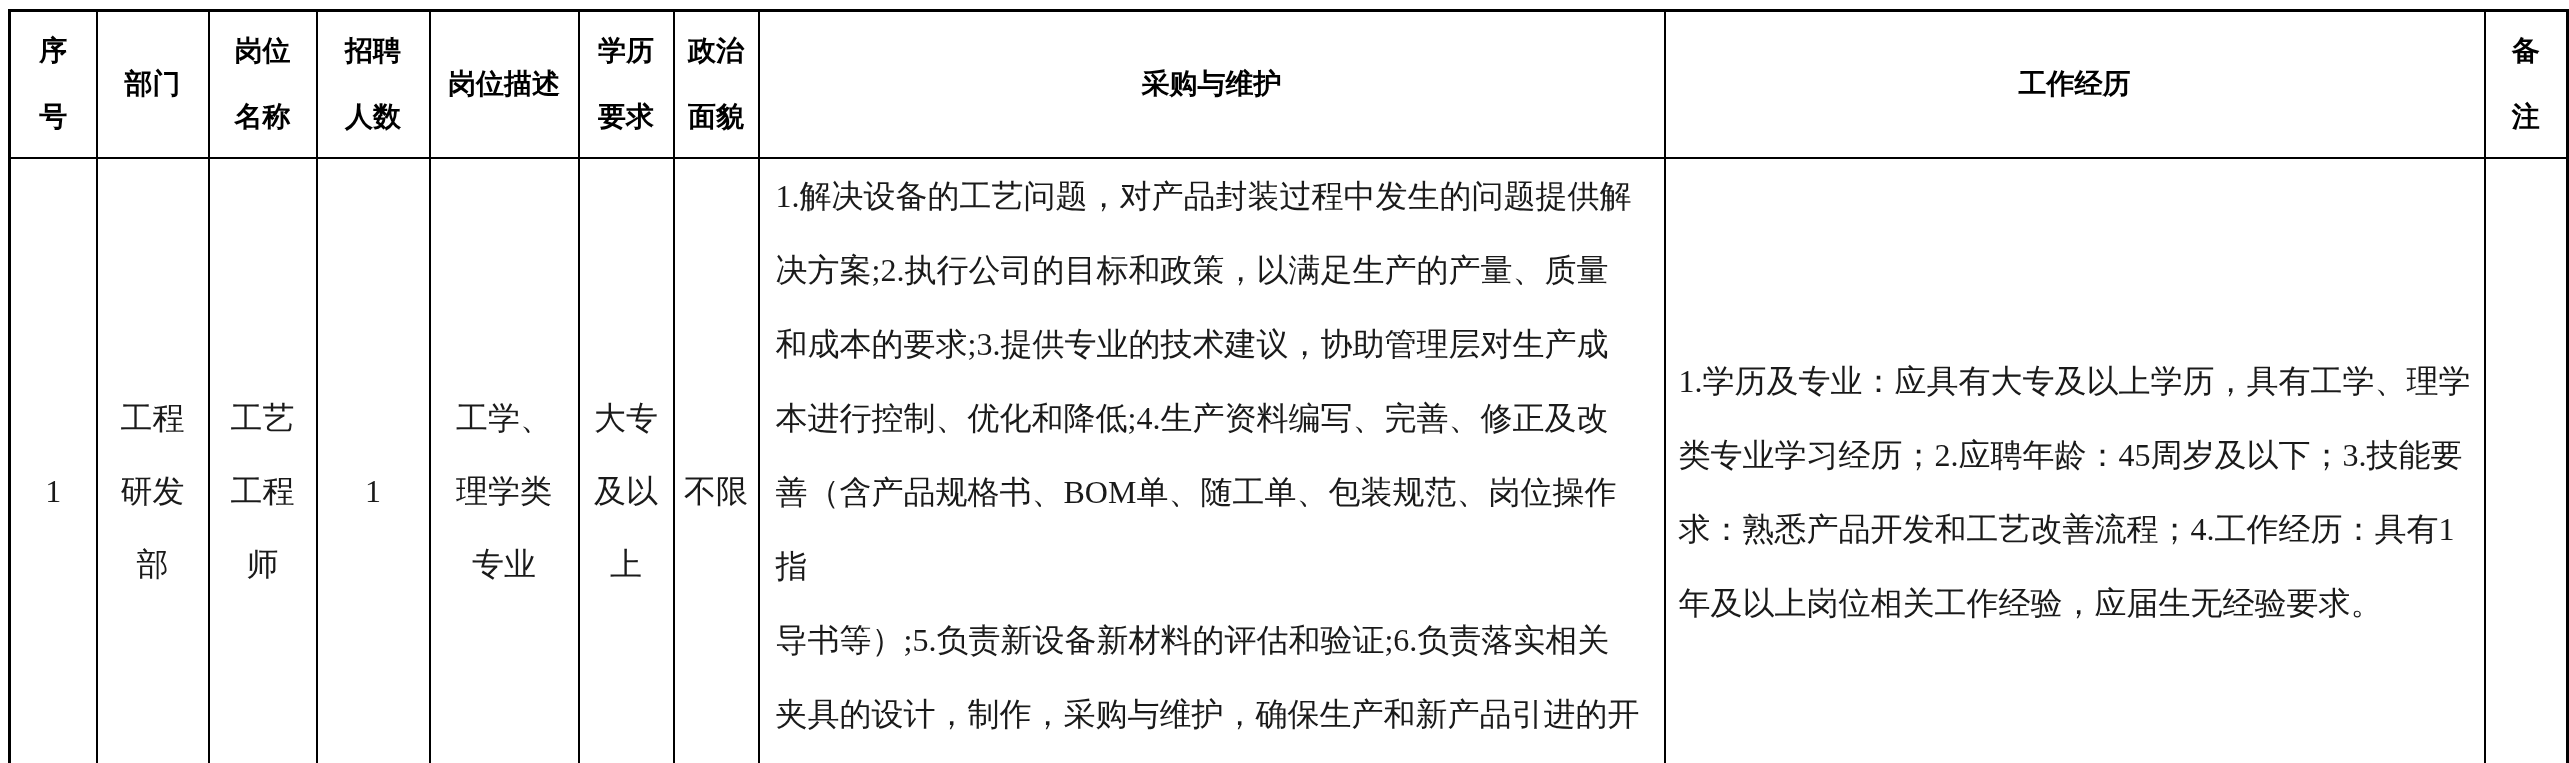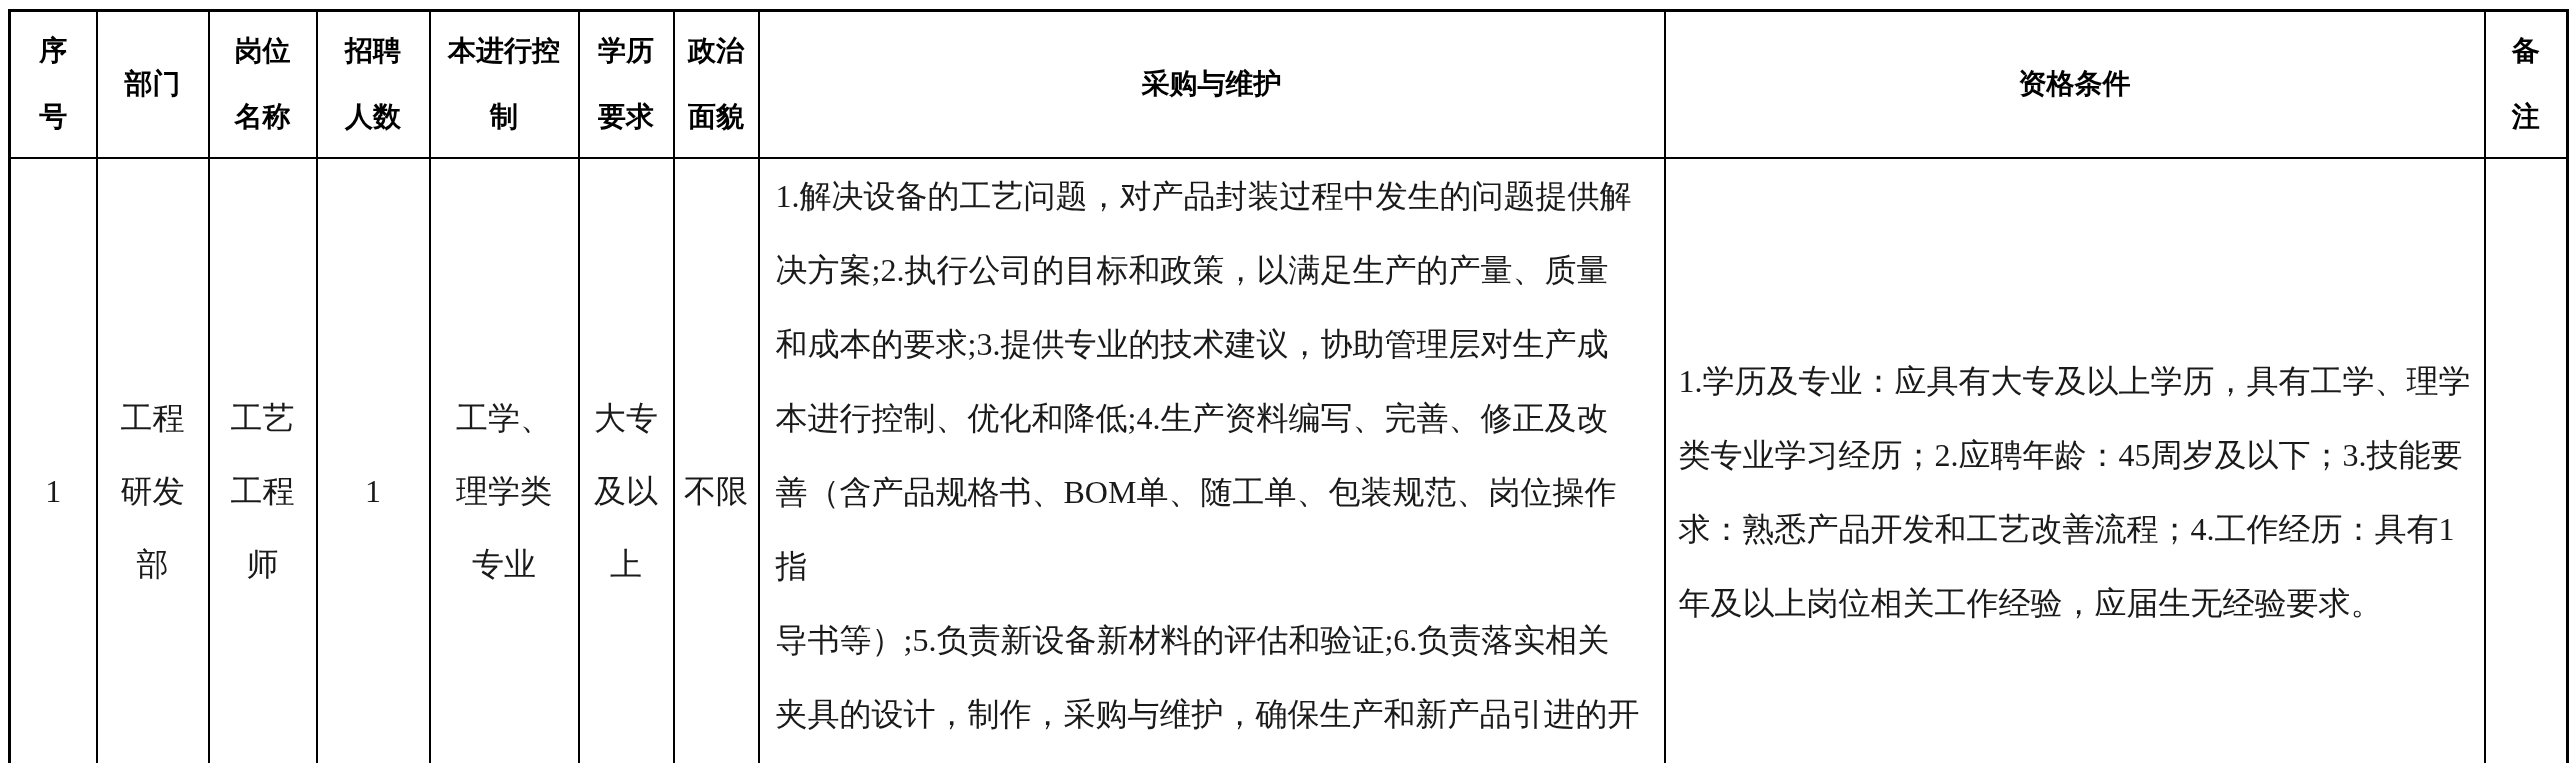--- a/index.html
+++ b/index.html
@@ -84,27 +84,27 @@
     </colgroup>
     <thead>
       <tr class="header-row">
         <th class="hdr">序
 号</th>
         <th class="hdr">部门</th>
         <th class="hdr">岗位
 名称</th>
         <th class="hdr">招聘
 人数</th>
-        <th class="hdr">本进行控制</th>
+        <th class="hdr">岗位描述</th>
         <th class="hdr">学历
 要求</th>
         <th class="hdr">政治
 面貌</th>
         <th class="hdr">采购与维护</th>
-        <th class="hdr">资格条件</th>
+        <th class="hdr">工作经历</th>
         <th class="hdr">备
 注</th>
       </tr>
     </thead>
     <tbody>
       <tr class="body-row">
         <td class="c cell-serial">1</td>
         <td class="c cell-dept">工程研发部</td>
         <td class="c cell-pos">工艺工程师</td>
         <td class="c cell-count">1</td>

